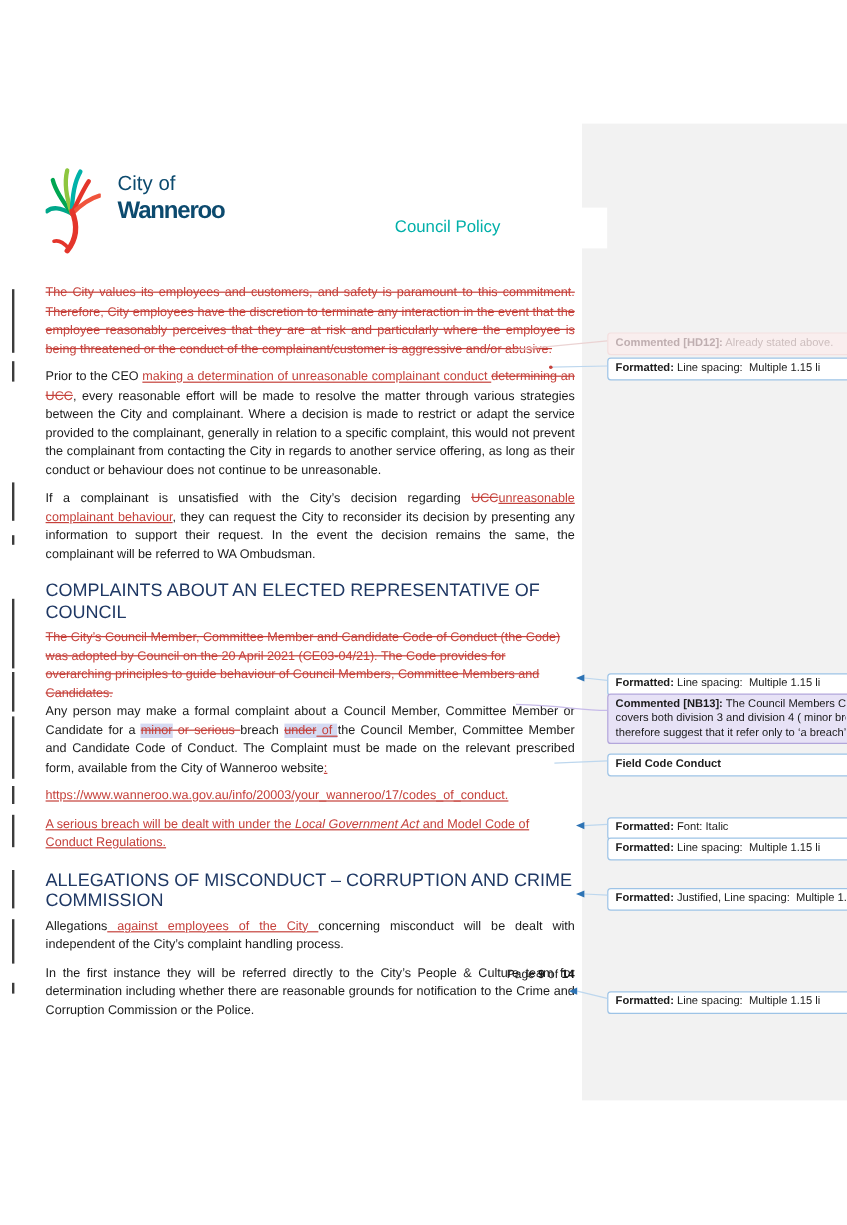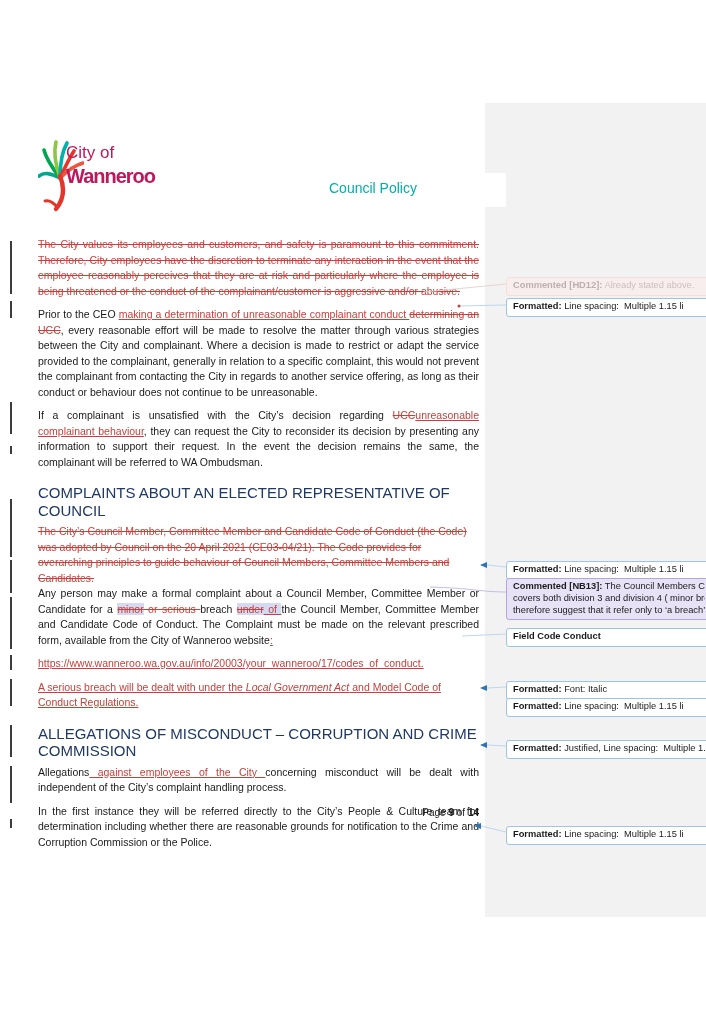--- a/index.html
+++ b/index.html
@@ -3,21 +3,21 @@
 <meta charset="utf-8">
 <style>
   html,body{margin:0;padding:0;background:#fff;}
   .canvas{position:relative;width:706px;height:1021px;background:#ffffff;overflow:hidden;
           font-family:"Liberation Sans",sans-serif;color:#1a1a1a;}
   .markup-panel{position:absolute;left:485px;top:103px;width:221px;height:814px;background:#F2F2F2;}
   .header-white-box{position:absolute;left:485px;top:173px;width:21px;height:34px;background:#ffffff;}
 
   .logo{position:absolute;left:38px;top:136px;}
   .logo-icon{position:absolute;left:0;top:2px;}
-  .logo-text{position:absolute;left:28px;top:8px;color:#be185d;white-space:nowrap;}
+  .logo-text{position:absolute;left:60px;top:8px;color:#0c4a6e;white-space:nowrap;}
   .logo-l1{font-size:17px;line-height:18px;}
   .logo-l2{font-size:20px;line-height:29px;font-weight:bold;letter-spacing:-1px;}
 
   .doc-title{position:absolute;left:329px;top:180px;font-size:14px;color:#00AFA9;white-space:nowrap;}
 
   .body-col{position:absolute;left:38px;top:237px;width:441px;font-size:10.5px;line-height:15.5px;}
   .para{margin:0 0 8px 0;}
   .just{text-align:justify;}
   .heading{margin-top:15px;margin-bottom:4px;}
   .r-h{color:#1F3864;font-weight:normal;font-size:15px;}

